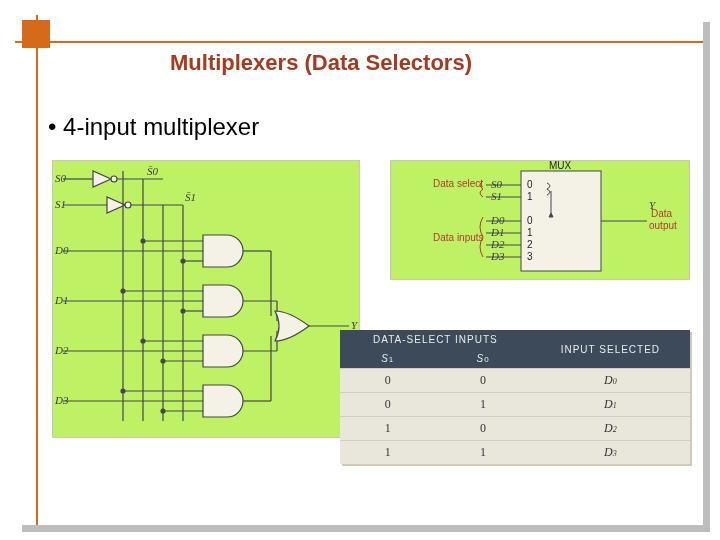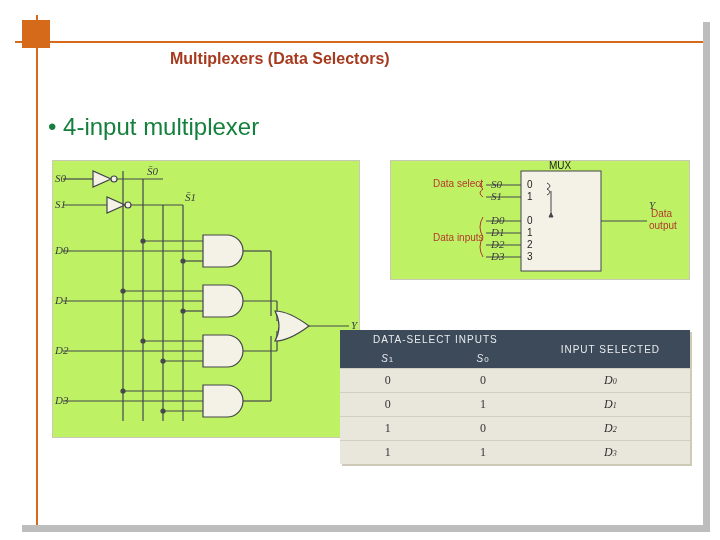--- a/index.html
+++ b/index.html
@@ -27,26 +27,26 @@
   .orange-bar-v {
     position: absolute; left: 36px; top: 15px;
     width: 2px; height: 510px; background: #d46a1a;
   }
   .corner-sq {
     position: absolute; left: 22px; top: 20px;
     width: 28px; height: 28px; background: #d46a1a;
   }
   .title {
     position: absolute; left: 170px; top: 50px;
-    font-weight: bold; font-size: 16px;
+    font-weight: bold; font-size: 22px;
     color: #a63a1f;
   }
   .bullet {
     position: absolute; left: 48px; top: 113px;
-    font-size: 24px; color: #15803d;
+    font-size: 24px; color: #000000;
   }
   .bullet::before { content: "• "; }
   
   .cream {
     position: absolute; background: #bef264;
     border: 1px solid #ccc8b8;
   }
   .cream.left { left: 52px; top: 160px; width: 308px; height: 278px; }
   .cream.right-top { left: 390px; top: 160px; width: 300px; height: 120px; }
 

